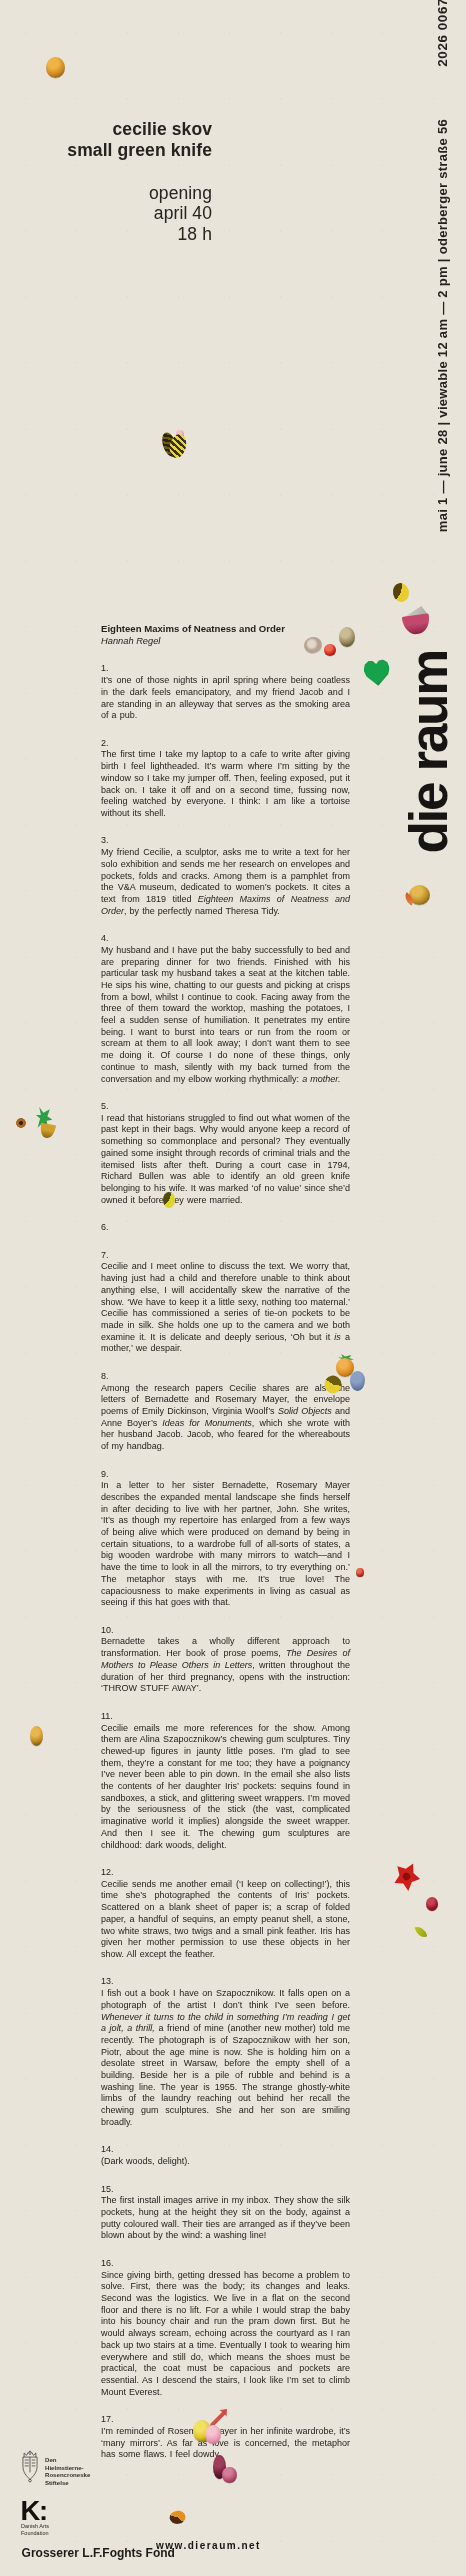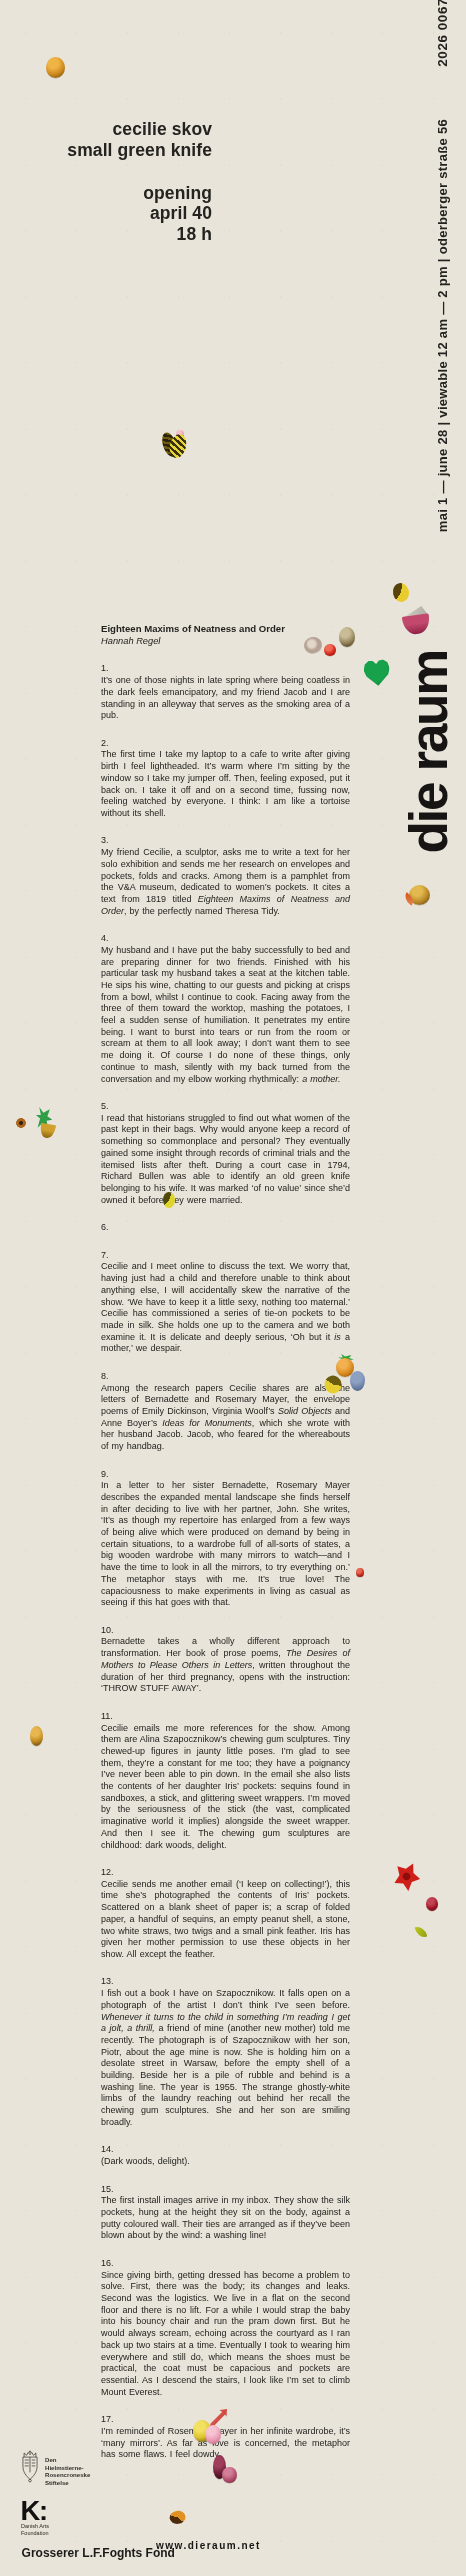--- a/index.html
+++ b/index.html
@@ -10,21 +10,21 @@
       radial-gradient(rgba(60,55,40,0.05) 0.6px, transparent 0.8px),
       radial-gradient(rgba(60,55,40,0.04) 0.6px, transparent 0.8px);
     background-size:51px 66px, 81px 57px;
     background-position:0 0, 25px 36px;
     color:#242320;}
 
   
   .title-block{position:absolute;top:119px;right:255px;text-align:right;
     font-weight:700;font-size:17.5px;line-height:21px;letter-spacing:0.1px;white-space:nowrap;}
   .opening-block{position:absolute;top:183px;right:255px;text-align:right;
-    font-weight:700;font-size:17.5px;line-height:20.4px;letter-spacing:0.1px;white-space:nowrap;}
+    font-weight:400;font-size:17.5px;line-height:20.4px;letter-spacing:0.1px;white-space:nowrap;}
 
   
   .vert{position:absolute;writing-mode:vertical-rl;transform:rotate(180deg);white-space:nowrap;}
   .side-code{bottom:2509px;right:17.5px;font-size:13.4px;font-weight:700;letter-spacing:0.6px;}
   .side-schedule{bottom:2044px;right:17.5px;font-size:13px;font-weight:700;letter-spacing:0.3px;}
   .die-raum{bottom:1722px;right:8.2px;font-size:53px;font-weight:700;letter-spacing:-2.3px;color:#161514;}
 
   
   .essay{position:absolute;left:101px;top:623px;width:249px;}
   .essay-title{font-weight:700;font-size:9.6px;line-height:12.3px;}
@@ -93,21 +93,21 @@
   <div class="vert side-code">2026 0067</div>
   <div class="vert side-schedule">mai 1 — june 28   |   viewable 12 am — 2 pm   |   oderberger straße 56</div>
   <div class="vert die-raum">die raum</div>
 
   <div class="essay">
     <div class="essay-title">Eighteen Maxims of Neatness and Order</div>
     <div class="essay-author">Hannah Regel</div>
     <div id="essay-sections">
         <div class="section">
           <div class="sec-num">1.</div>
-          <p class="sec-par"><span>It’s one of those nights in late spring where being coatless in the dark feels emancipatory, and my friend Jacob and I are standing in an alleyway that serves as the smoking area of a pub.</span></p>
+          <p class="sec-par"><span>It’s one of those nights in april spring where being coatless in the dark feels emancipatory, and my friend Jacob and I are standing in an alleyway that serves as the smoking area of a pub.</span></p>
         </div>
         <div class="section">
           <div class="sec-num">2.</div>
           <p class="sec-par"><span>The first time I take my laptop to a cafe to write after giving birth I feel lightheaded. It’s warm where I’m sitting by the window so I take my jumper off. Then, feeling exposed, put it back on. I take it off and on a second time, fussing now, feeling watched by everyone. I think: I am like a tortoise without its shell.</span></p>
         </div>
         <div class="section">
           <div class="sec-num">3.</div>
           <p class="sec-par"><span>My friend Cecilie, a sculptor, asks me to write a text for her solo exhibition and sends me her research on envelopes and pockets, folds and cracks. Among them is a pamphlet from the V&amp;A museum, dedicated to women’s pockets. It cites a text from 1819 titled </span><span class="it">Eighteen Maxims of Neatness and Order</span><span>, by the perfectly named Theresa Tidy.</span></p>
         </div>
         <div class="section">

